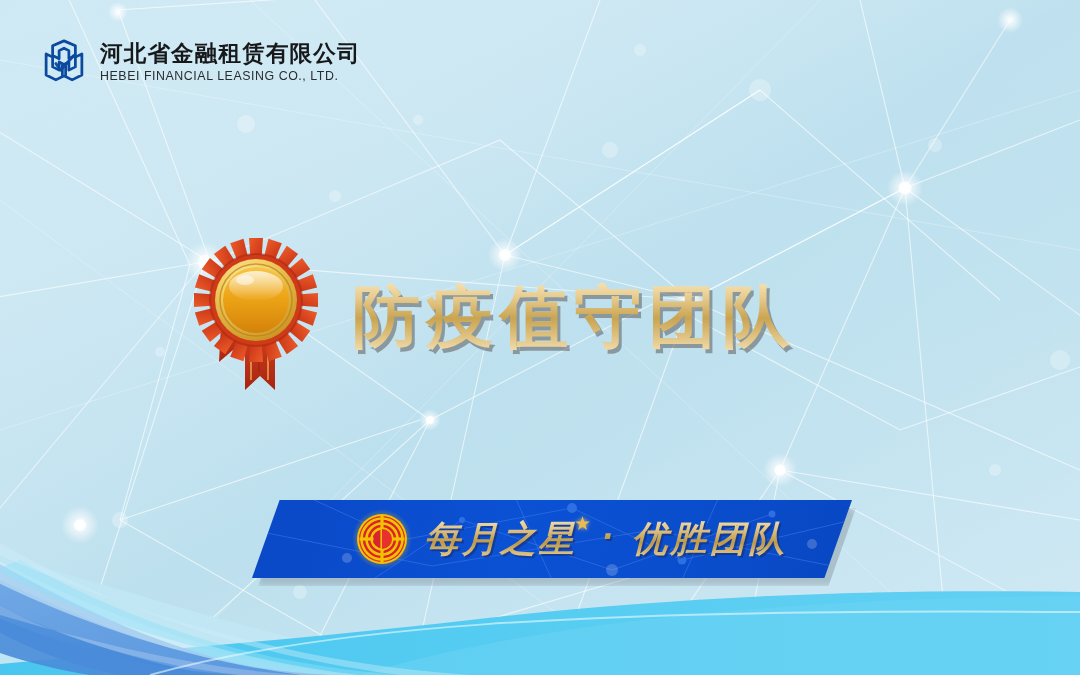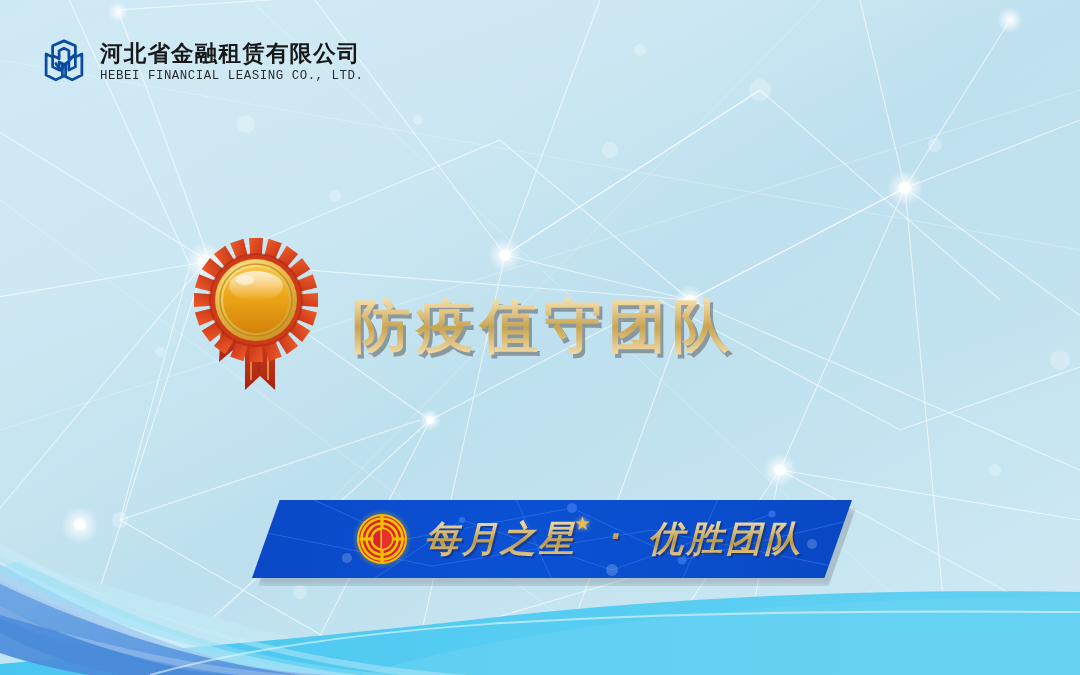--- a/index.html
+++ b/index.html
@@ -25,31 +25,31 @@
   #logo .mark{width:52px;height:52px;display:block;flex:0 0 auto;}
   #logo .words{display:flex;flex-direction:column;gap:6px;line-height:1;}
   #logo .cn{
     font-size:22.5px;font-weight:700;color:#16181a;
     letter-spacing:1.2px;white-space:nowrap;
     font-family:"DejaVu Sans","Liberation Sans",sans-serif;
   }
   #logo .en{
     font-size:12.4px;font-weight:400;color:#2a2d30;
     letter-spacing:.55px;white-space:nowrap;
-    font-family:Liberation Mono, monospace;
+    font-family:Liberation Sans, sans-serif;
   }
 
   
   #rosette{position:absolute;left:183px;top:228px;width:146px;height:166px;}
 
   
   #title{
-    position:absolute;left:352px;top:297px;
-    font-family:Liberation Sans, sans-serif;
-    font-size:58px;font-weight:700;
+    position:absolute;left:352px;top:283px;
+    font-family:Liberation Serif, serif;
+    font-size:68px;font-weight:700;
     letter-spacing:6px;
     white-space:nowrap;
     line-height:1;
     background:linear-gradient(180deg,#f4e0ae 0%,#e7cb8d 22%,#c9a451 52%,#dcbd78 74%,#f1dcab 100%);
     -webkit-background-clip:text;background-clip:text;
     color:transparent;-webkit-text-fill-color:transparent;
     filter:drop-shadow(3px 4px 0 rgba(92,92,92,.55));
   }
 
   
@@ -64,21 +64,21 @@
     position:absolute;left:0;top:0;width:600px;height:78px;
     background:linear-gradient(100deg,#0a48c6 0%,#0b51d4 42%,#0a4ecd 72%,#0947c3 100%);
     clip-path:polygon(4.6% 0,100% 0,95.4% 100%,0 100%);
     overflow:hidden;
     display:flex;align-items:center;
   }
   #banner .bnet{position:absolute;inset:0;pointer-events:none;}
   #emblem{position:absolute;left:100px;top:9px;width:60px;height:60px;}
   #banner .btext{
     position:absolute;left:172px;top:0;height:78px;
-    display:flex;align-items:center;gap:12px;
+    display:flex;align-items:center;gap:4px;
     white-space:nowrap;
   }
   .gold{
     font-family:"DejaVu Sans","Liberation Sans",sans-serif;
     font-weight:700;font-style:italic;
     background:linear-gradient(180deg,#f7e8c2 0%,#e3c98e 26%,#bd9949 56%,#d9bd7c 78%,#f3e2b6 100%);
     -webkit-background-clip:text;background-clip:text;
     color:transparent;-webkit-text-fill-color:transparent;
     filter:drop-shadow(2px 2px 0 rgba(25,40,95,.5));
   }

